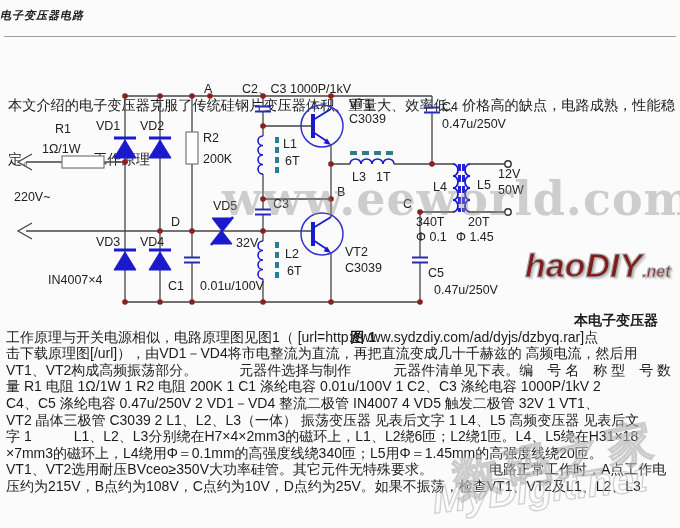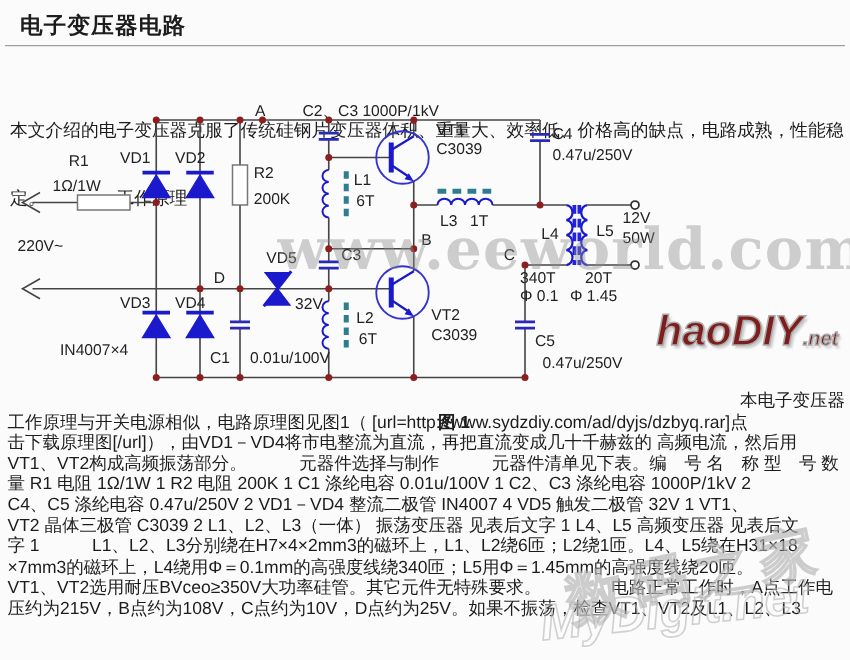--- a/index.html
+++ b/index.html
@@ -1,21 +1,21 @@
 <!DOCTYPE html>
 <html><head>
 <meta charset="utf-8">
 <style>
   html,body{margin:0;padding:0;}
   .page{
     position:relative; width:680px; height:528px; overflow:hidden;
     background:#fbfbfb; font-family:"Liberation Sans","DejaVu Sans",sans-serif;
     color:#1c1c1c;
   }
-  .title{position:absolute;left:16px;top:8px;font-size:18px;font-weight:bold;letter-spacing:1px;}
+  .title{position:absolute;left:0;top:8px;font-size:11px;font-weight:bold;letter-spacing:1px;font-style:italic;}
   .rule{position:absolute;top:36px;left:4px;right:4px;border-top:1px solid #9f9f9f;height:0;}
   .intro{position:absolute;left:8px;top:60px;font-size:14.2px;line-height:18px;white-space:pre-wrap;}
   .circuit-svg{position:absolute;left:0;top:84px;}
   .svg-label{font-family:"Liberation Sans","DejaVu Sans",sans-serif;font-size:12.5px;fill:#222;}
   .wm-eeworld{
     position:absolute;left:222px;top:172px;font-family:"DejaVu Serif","Liberation Serif",serif;
     font-size:46px;font-weight:bold;color:#8f8f8f;opacity:.42;white-space:nowrap;letter-spacing:1px;
   }
   .wm-haodiy{
     position:absolute;left:525px;top:246px;font-size:34px;font-weight:bold;font-style:italic;
@@ -29,21 +29,21 @@
   }
   .wm-mydigit{
     position:absolute;left:432px;top:466px;font-size:40px;font-weight:bold;font-style:italic;
     color:rgba(255,255,255,.15);-webkit-text-stroke:1.3px #b5b5b5;transform:rotate(-6deg);
     opacity:.6;white-space:nowrap;
   }
   .bodytext{position:absolute;left:6px;top:312px;width:672px;font-size:14px;line-height:16.6px;}
   .bodyline{white-space:pre-wrap;height:16.6px;overflow:visible;}
   .capline{position:relative;text-align:center;height:16.6px;}
   .capline .fig{font-weight:bold;padding-left:19px;}
-  .capline .capright{position:absolute;right:2px;top:0;font-weight:normal;}
+  .capline .capright{position:absolute;right:20px;top:0;font-weight:bold;}
 </style>
 </head>
 <body>
 
 <div class="page">
 
   <div class="title">电子变压器电路</div>
   <div class="rule"></div>
 
   <div class="intro">

